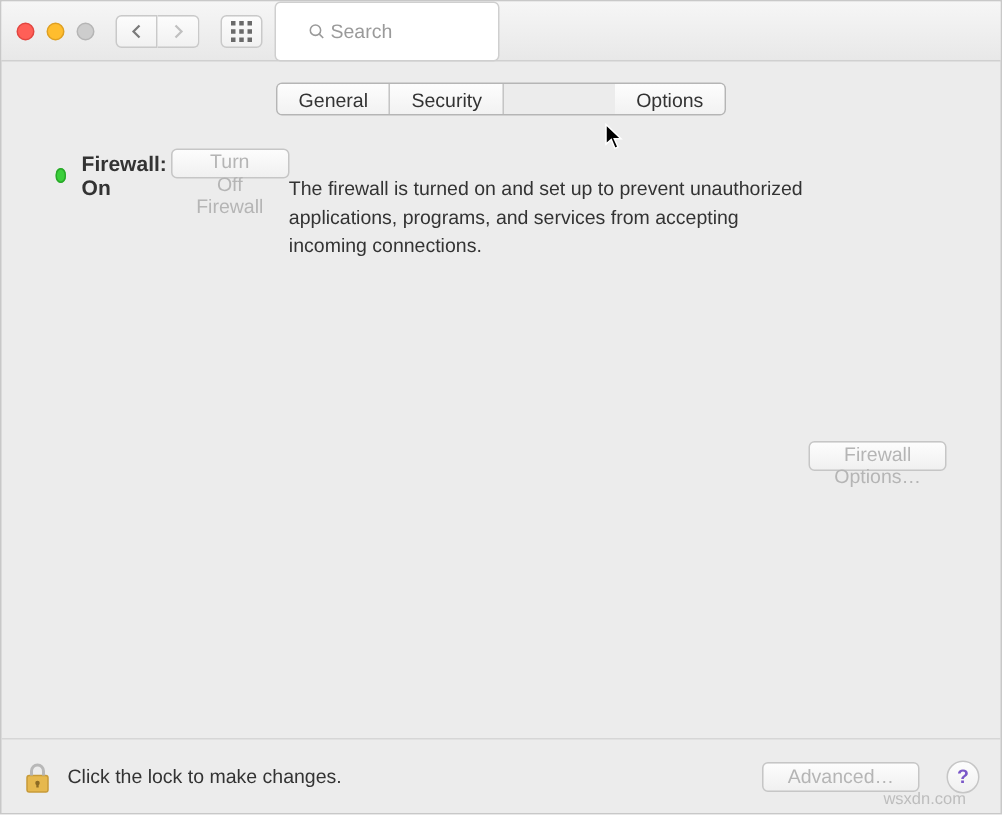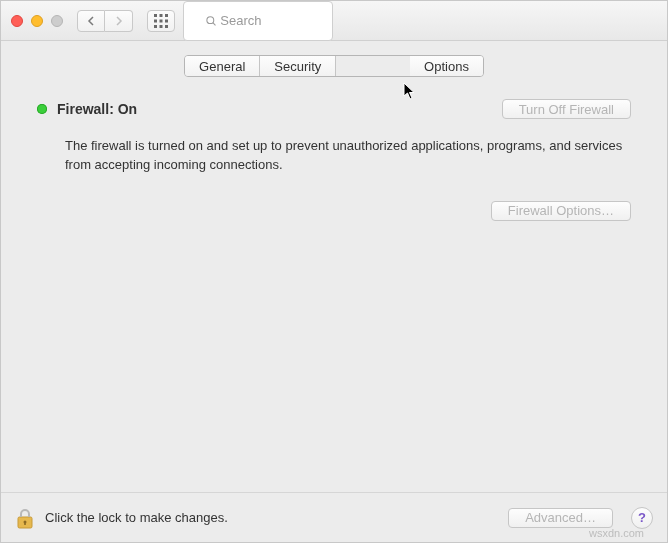--- a/index.html
+++ b/index.html
@@ -100,21 +100,21 @@
     background: linear-gradient(#5aa8f5,#2a7bf0);
     color:#fff;
     border-right-color:#2a6fd8;
     margin-top:40px;
   }
 
   
   .content {
     flex:1;
     padding: 10px 36px 10px 36px;
-    display:flex; flex-direction:column;
+    display:flex; 
     position:relative;
   }
   .status-row {
     display:flex; align-items:flex-start; justify-content:space-between;
   }
   .status-left { display:flex; align-items:center; gap:10px; padding-top:2px;}
   .dot { width:10px;height:10px;border-radius:50%; background:#3bcf3b; box-shadow: 0 0 0 1px #2aa82a inset;}
   .status-label { font-weight:600; font-size:14px; }
   .mac-btn {
     height:20px;
@@ -125,21 +125,20 @@
     background: linear-gradient(#fdfdfd,#f0f0f0);
     color:#333;
   }
   .mac-btn.disabled { color:#b5b5b5; }
   .desc {
     margin-top: 18px;
     font-size: 13px;
     line-height: 1.45;
     color:#333;
     max-width: 570px;
-    margin-left: 28px;
   }
   .options-row {
     display:flex; justify-content:flex-end;
     margin-top: 26px;
     align-items: center;
   }
 
   
   .footer {
     border-top: 1px solid #d6d6d6;

